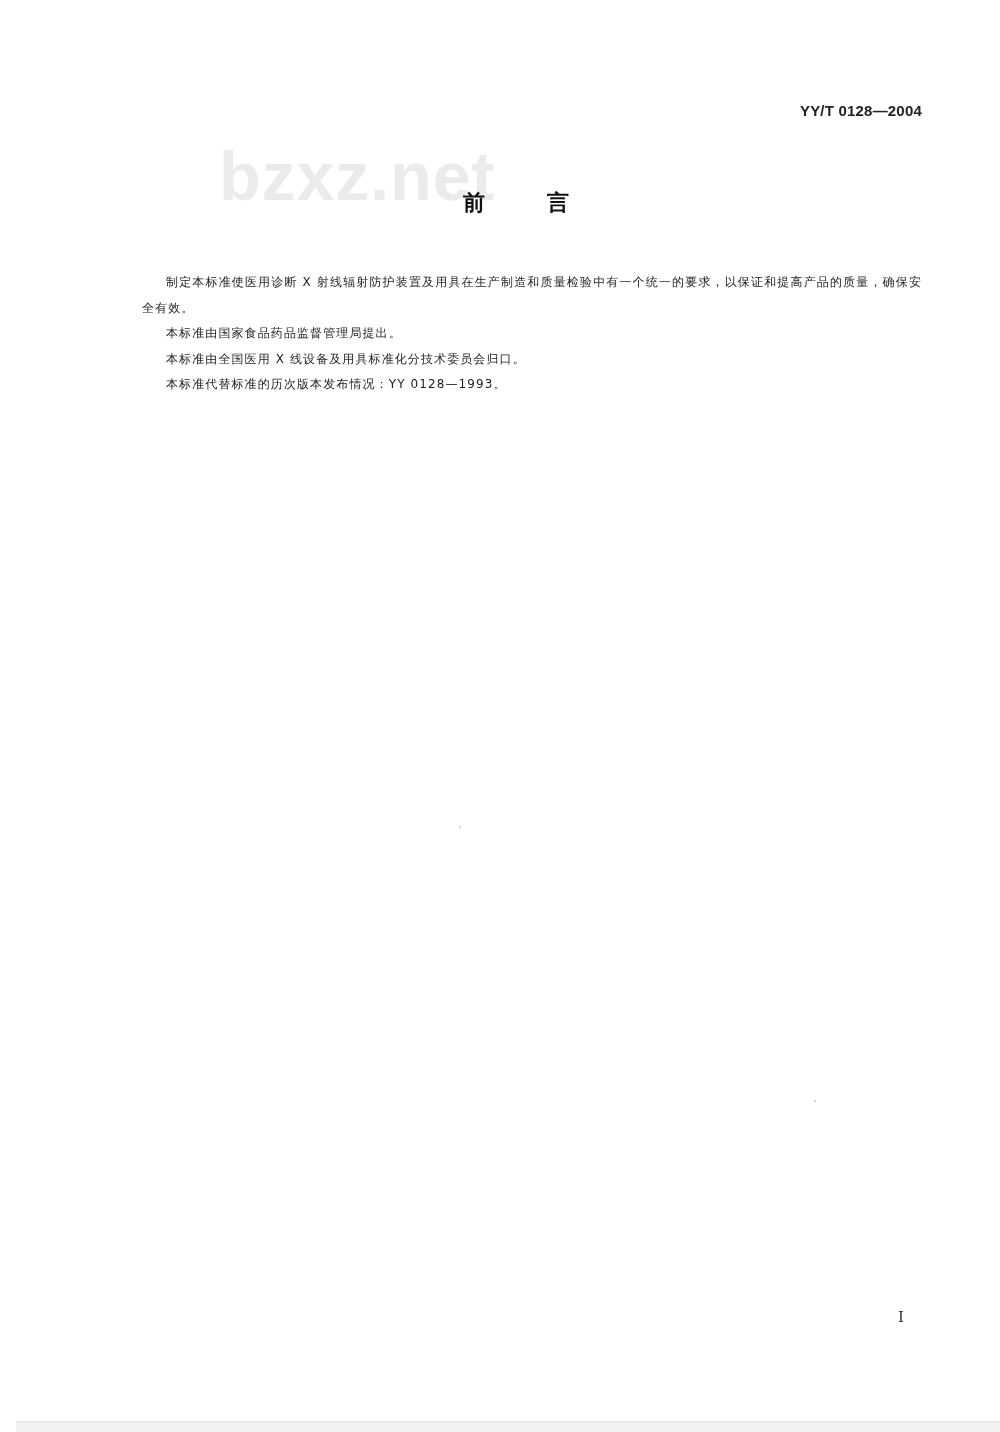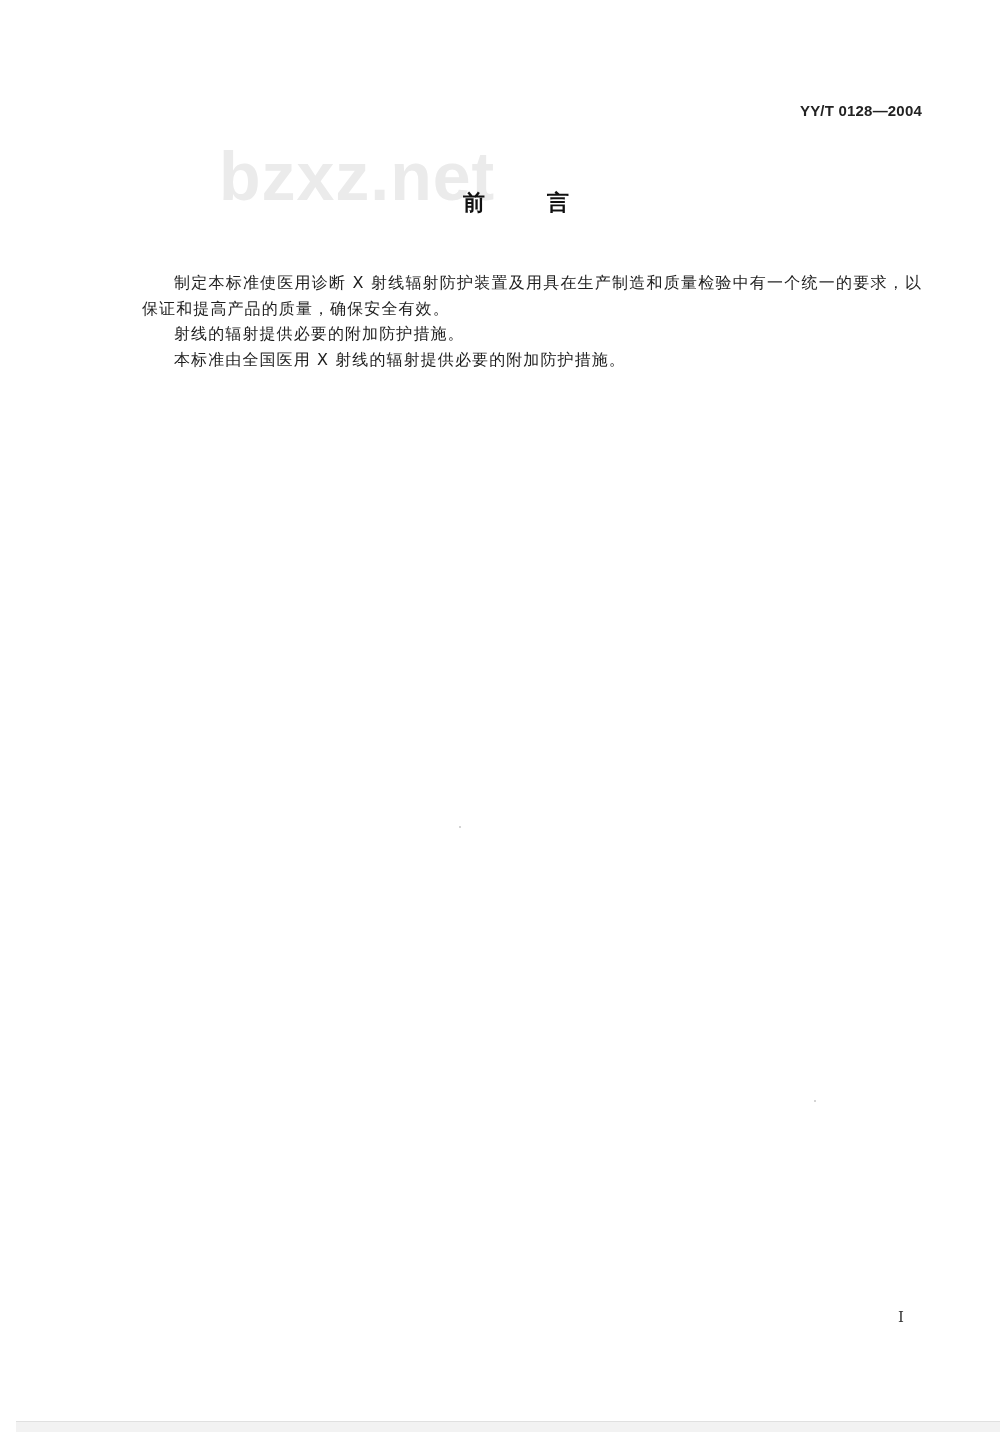--- a/index.html
+++ b/index.html
@@ -57,21 +57,21 @@
       color: #111;
     }
     .title span { display: inline-block; }
     .title .gap { width: 62px; }
     .body-text {
       position: absolute;
       top: 270px;
       left: 126px;
       width: 780px;
       font-family: "DejaVu Sans", sans-serif;
-      font-size: 16px;
+      font-size: 12px;
       line-height: 25.5px;
       color: #1e1e1e;
       letter-spacing: 1.1px;
     }
     .para {
       margin: 0;
       text-indent: 2em;
       text-align: justify;
     }
     .page-num {
@@ -118,22 +118,23 @@
   <div class="std-number">YY/T 0128—2004</div>
 
   <div class="watermark">bzxz.net</div>
 
   <div class="title">
     <span>前</span><span class="gap"></span><span>言</span>
   </div>
 
   <div class="body-text">
     <p class="para">制定本标准使医用诊断 X 射线辐射防护装置及用具在生产制造和质量检验中有一个统一的要求，以保证和提高产品的质量，确保安全有效。</p>
-    <p class="para">射线的辐射提供必要的附加防护措施。</p>
-    <p class="para">本标准由全国医用 X 射线的辐射提供必要的附加防护措施。</p>
+    <p class="para">本标准由国家食品药品监督管理局提出。</p>
+    <p class="para">本标准由全国医用 X 线设备及用具标准化分技术委员会归口。</p>
+    <p class="para">本标准代替标准的历次版本发布情况：YY 0128—1993。</p>
   </div>
 
   <div class="speck" style="left:443px; top:826px;"></div>
   <div class="speck" style="left:798px; top:1100px;"></div>
 
   <div class="page-num">I</div>
 
   <div class="bottom-ticks"></div>
   <div class="bottom-strip"></div>
   <div class="right-edge"></div>

